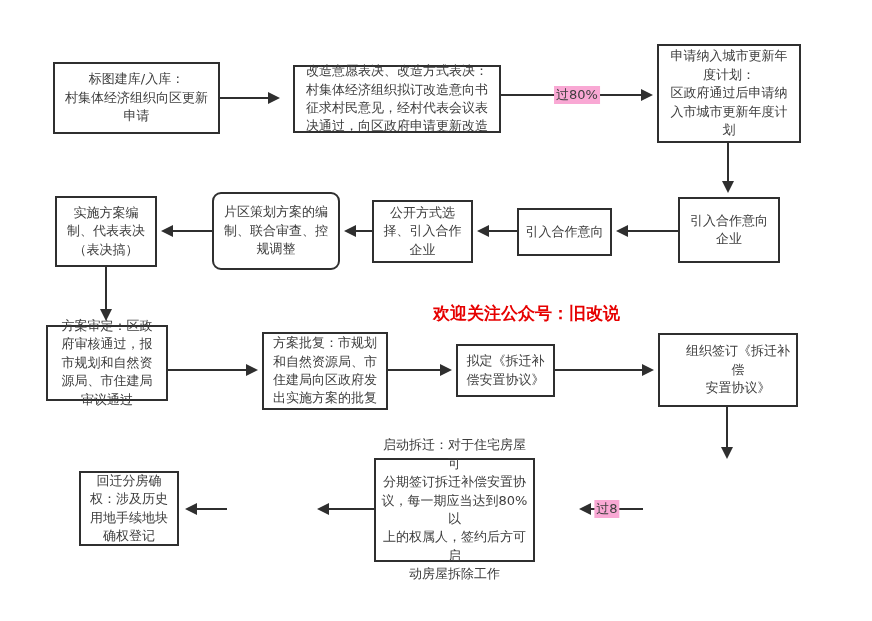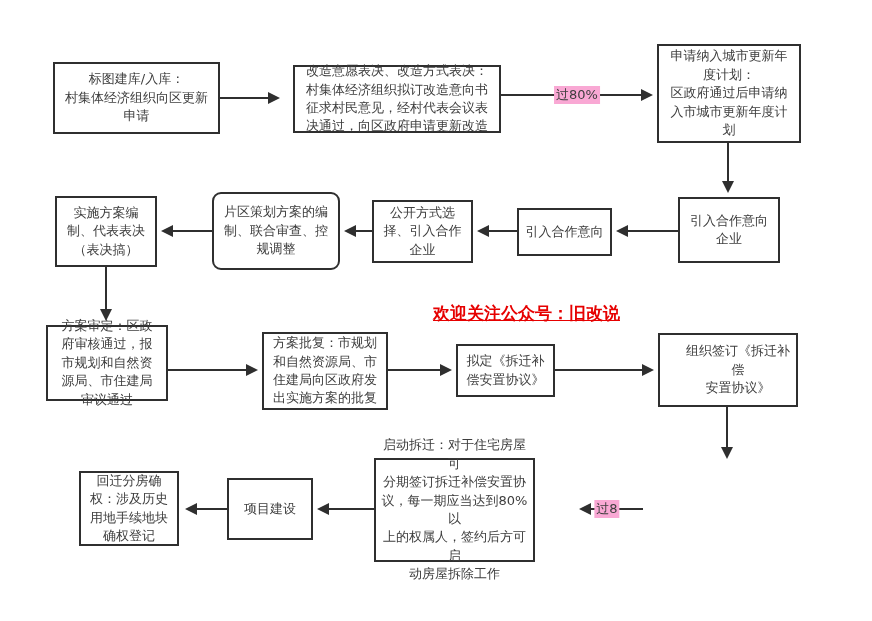--- a/index.html
+++ b/index.html
@@ -15,21 +15,21 @@
     text-align:center; white-space:pre-line;
     font-size:13px; line-height:1.42; padding:2px 4px;
   }
   .edge-label {
     position:absolute; transform:translate(-50%,-50%);
     background:#f9a8d4; padding:0 2px;
     font-size:13px; color:#3d3d3d; white-space:nowrap;
   }
   .watermark {
     position:absolute; left:433px; top:302px;
-    font-size:17px; font-weight:bold; color:#e60000; white-space:nowrap;text-decoration:underline;
+    font-size:17px; font-weight:bold; color:#e60000; white-space:nowrap;
   }
 </style>
 </head>
 <body>
 
 <div class="canvas">
 
   <svg class="arrow-layer" width="872" height="621" viewBox="0 0 872 621">
     <defs>
       <marker id="arrow" markerWidth="6" markerHeight="6" refX="5" refY="3" orient="auto" markerUnits="strokeWidth">
@@ -104,21 +104,20 @@
   <div class="node" style="left:658px; top:333px; width:140px; height:74px;padding-left:24px;">组织签订《拆迁补偿
 安置协议》</div>
 
 
   <div class="node" style="left:374px; top:458px; width:161px; height:104px;">启动拆迁：对于住宅房屋可
 分期签订拆迁补偿安置协
 议，每一期应当达到80%以
 上的权属人，签约后方可启
 动房屋拆除工作</div>
 
-  <div class="node" style="left:227px; top:478px; width:86px;  height:62px;">项目建设</div>
 
   <div class="node" style="left:79px;  top:471px; width:100px; height:75px;">回迁分房确
 权：涉及历史
 用地手续地块
 确权登记</div>
 
   <span class="edge-label" style="left:577px; top:95px;">过80%</span>
 
   <span class="edge-label" style="left:607px; top:509px;">过8</span>
 

